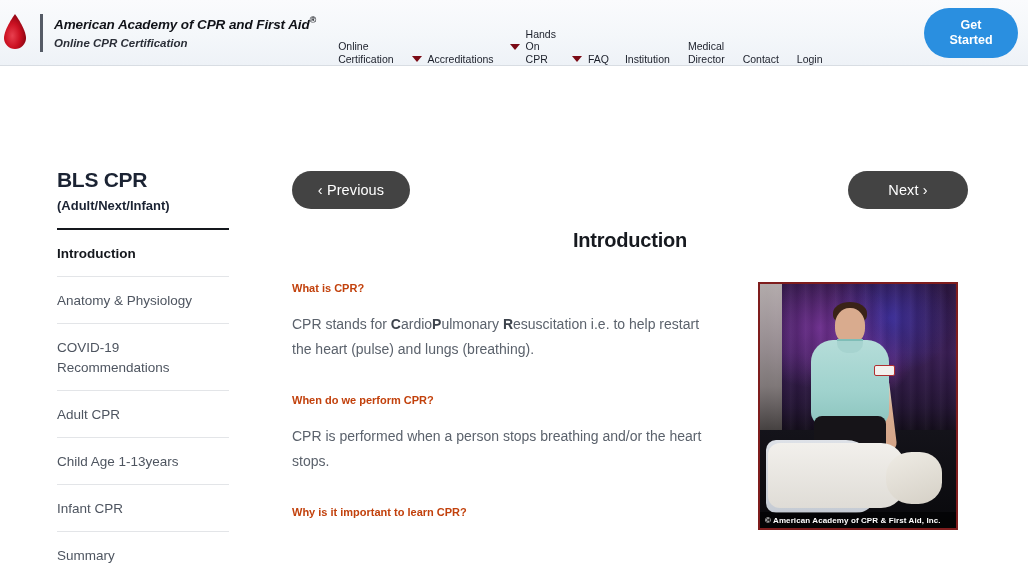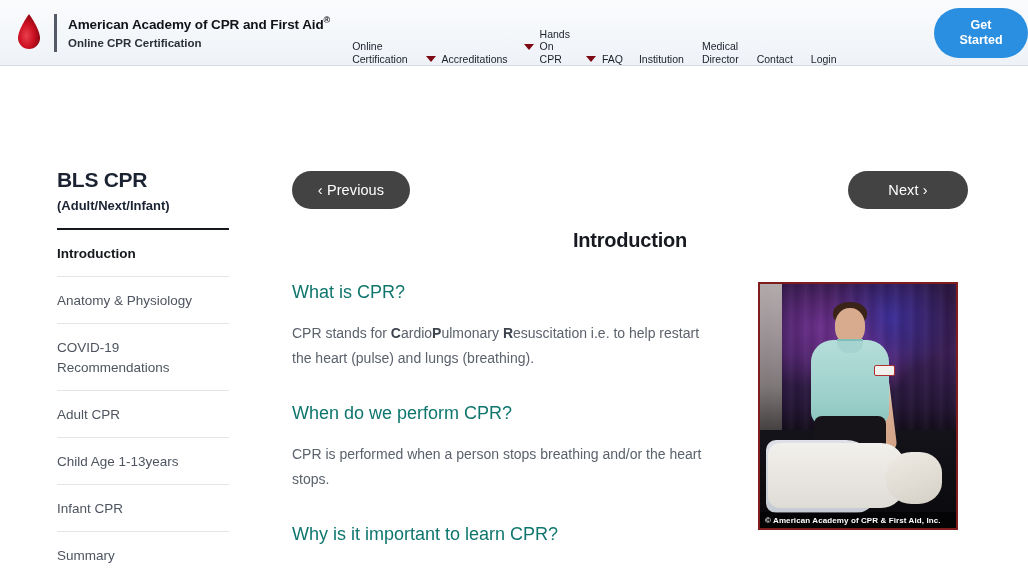--- a/index.html
+++ b/index.html
@@ -17,22 +17,22 @@
     width: 1028px;
     height: 66px;
     background: linear-gradient(180deg, #fafbfd 0%, #f4f7fa 55%, #eef2f7 100%);
     border-bottom: 1px solid #d8dde3;
     display: flex;
     align-items: center;
   }
   .brand {
     display: flex;
     align-items: center;
-    padding-left: 14px;
     flex: 0 0 auto;
+    font-style: italic;
   }
   .drop-logo {
     width: 30px; height: 44px;
     position: relative;
     margin-right: 10px;
   }
   .drop-logo svg { display: block; }
   .brand-divider {
     width: 3px;
     height: 38px;
@@ -85,21 +85,21 @@
     border-right: 5px solid transparent;
     border-top: 6px solid #7b0a15;
     margin-right: 6px;
     flex: 0 0 auto;
   }
   .nav-label { display: block; }
   .nav-item.multiline .nav-label { line-height: 1.2; }
 
   .get-started {
     flex: 0 0 auto;
-    margin-right: 0px;
+    margin-right: 10px;
     margin-left: 8px;
     background: #2a8fe0;
     color: #ffffff;
     font-size: 12.5px;
     font-weight: bold;
     line-height: 1.18;
     border: none;
     border-radius: 26px;
     padding: 9px 16px;
     width: 94px;
@@ -204,23 +204,23 @@
 
   .content-columns {
     display: flex;
     margin-top: 30px;
   }
   .text-col {
     width: 430px;
     flex: 0 0 430px;
   }
   .q-heading {
-    font-size: 18px;
-    font-weight: normal;
-    color: #0f766e;
+    font-size: 11px;
+    font-weight: bold;
+    color: #c2410c;
     margin: 0 0 18px 0;
   }
   .q-heading.spaced { margin-top: 32px; }
   .q-para {
     font-size: 14px;
     color: #5b626c;
     line-height: 1.78;
     margin: 0;
   }
   .q-para b { color: #3d434c; font-weight: bold; }

